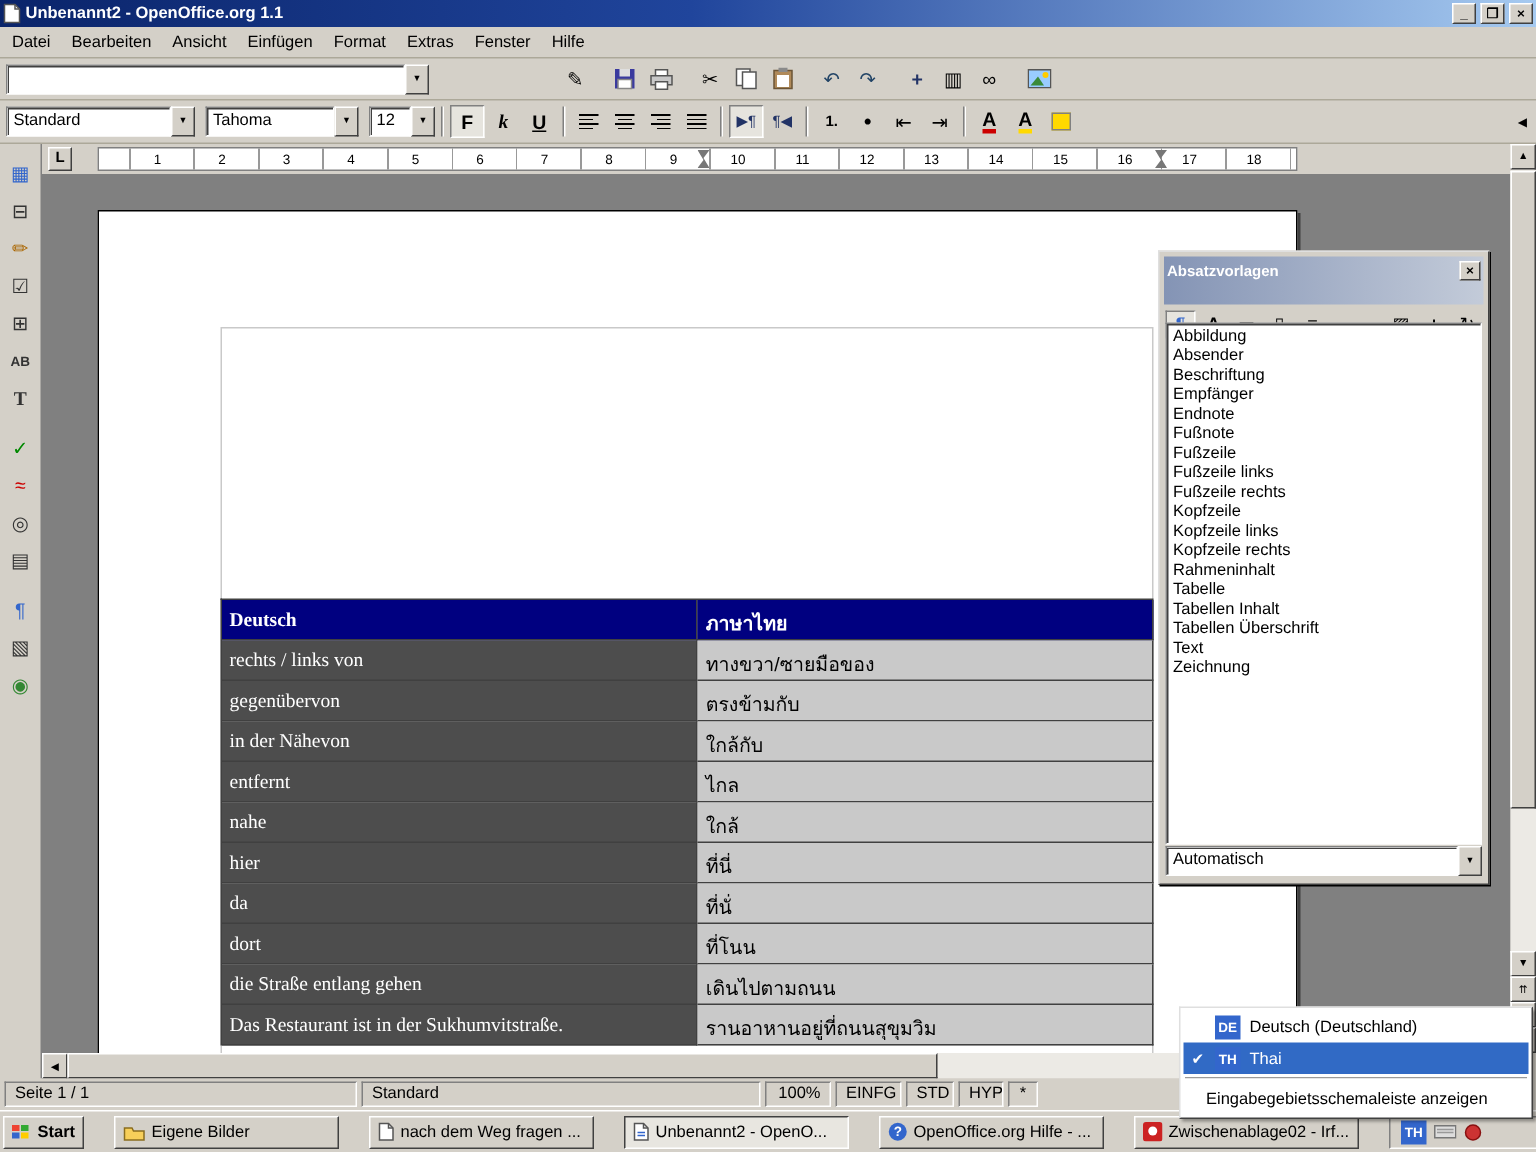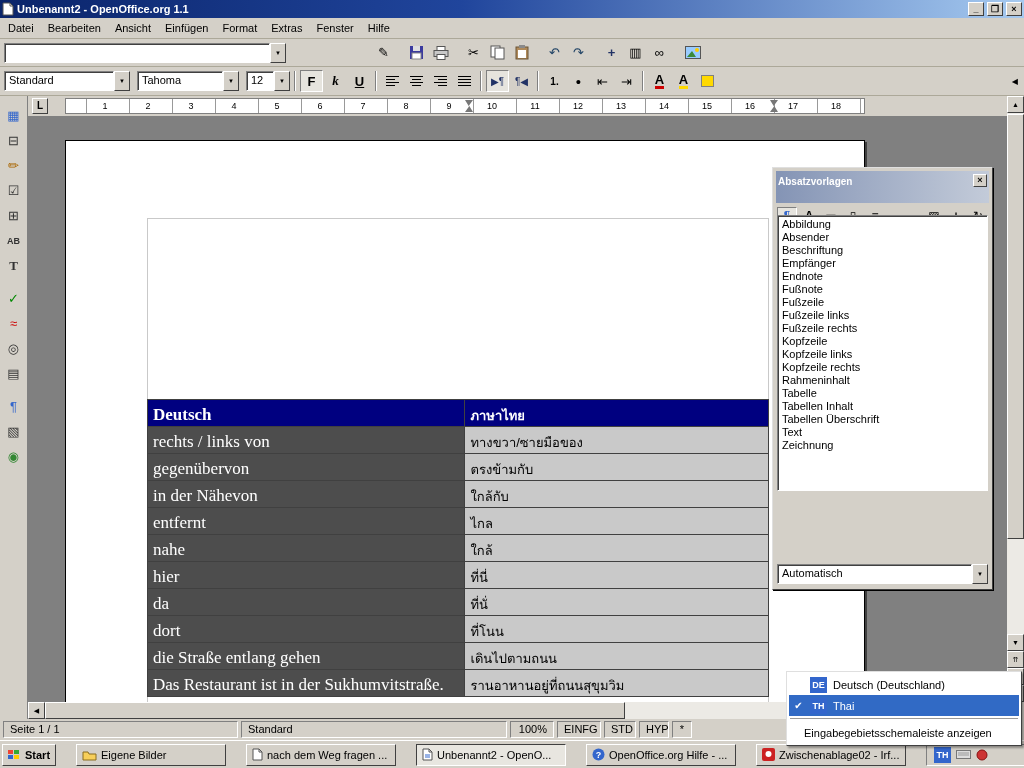--- a/index.html
+++ b/index.html
@@ -54,21 +54,21 @@
   .rmark{position:absolute;top:4px;width:8px;height:12px;background:#777;
          clip-path:polygon(0 0,100% 0,50% 45%,100% 100%,0 100%,50% 55%)}
 
   
   #docview{position:absolute;left:28px;top:20px;right:17px;bottom:17px;background:#808080;overflow:hidden}
   #page{position:absolute;left:37px;top:24px;width:800px;height:880px;background:#fff;border:1px solid #000;box-shadow:2px 2px 0 #404040}
   #boundary{position:absolute;left:81px;top:77px;width:622px;height:780px;border:1px solid #c9c9c9}
   #dtable{position:absolute;left:81px;top:258px;width:622px;border-top:1px solid #404040;border-left:1px solid #404040}
   .trow{display:flex;height:27px}
   .trow>div{border-right:1px solid #404040;border-bottom:1px solid #404040;padding:5px 0 0 5px;overflow:hidden;white-space:nowrap}
-  .c1{width:318px;background:#4d4d4d;color:#fff;font-family:"Liberation Serif",serif;font-size:17px}
+  .c1{width:318px;background:#4d4d4d;color:#fff;font-family:"Liberation Serif",serif;font-size:13px}
   .c2{width:304px;background:#c9c9c9;color:#000;font-size:13px}
   .thead .c1,.thead .c2{background:#000080;color:#fff;font-weight:bold}
 
   
   #vscroll{position:absolute;right:0;top:0;width:17px;bottom:17px;background:#eceae5}
   #hscroll{position:absolute;left:28px;right:17px;bottom:0;height:17px;background:#eceae5}
   .sb{position:absolute;background:#d4d0c8;border:1px solid;border-color:#fff #404040 #404040 #fff;
       display:flex;align-items:center;justify-content:center;font-size:7px;color:#000}
   #corner{position:absolute;right:0;bottom:0;width:17px;height:17px;background:#d4d0c8}
 
@@ -94,21 +94,21 @@
   #stylist{position:absolute;left:772px;top:167px;width:221px;height:423px;background:#d4d0c8;padding:3px;
            border:1px solid;border-color:#dfdfdf #404040 #404040 #dfdfdf;box-shadow:1px 1px 0 #000;z-index:5}
   .sty-cap{height:15px;display:flex;align-items:flex-end;padding:16px 2px;color:#fff;font-weight:bold;font-size:10px;
            background:linear-gradient(90deg,#8494b5,#c3cbd9)}
   .sty-cap .x{margin-left:auto;width:14px;height:13px;background:#d4d0c8;color:#000;border:1px solid;
               border-color:#fff #404040 #404040 #fff;font-size:9px;line-height:11px;text-align:center;font-weight:bold}
   .sty-tools{height:26px;display:flex;align-items:center;gap:2px;padding:3px 1px}
   .styt{width:20px;height:19px;display:flex;align-items:center;justify-content:center;font-size:12px;border:1px solid transparent}
   .styt.pressed{border-color:#808080 #fff #fff #808080;background:#e6e4de}
   .sty-right{margin-left:auto;display:flex;gap:2px}
-  .sty-list{position:absolute;left:4px;right:4px;top:47px;height:276px;background:#fff;overflow:hidden;
+  .sty-list{position:absolute;left:4px;right:4px;top:47px;height:348px;background:#fff;overflow:hidden;
             border:1px solid;border-color:#808080 #fff #fff #808080;box-shadow:inset 1px 1px 0 #404040;padding:2px 0 0 1px}
   .sty-item{height:13px;line-height:13px;padding-left:3px;white-space:nowrap}
   .sty-combo{position:absolute;left:4px;right:4px;bottom:5px;height:20px}
 
   
   #langmenu{position:absolute;left:786px;top:671px;width:236px;background:#fff;padding:2px;z-index:10;
             border:1px solid;border-color:#dfdfdf #404040 #404040 #dfdfdf;box-shadow:2px 2px 2px rgba(0,0,0,.35)}
   .lm-item{height:21px;display:flex;align-items:center;gap:6px;padding:0 4px}
   .lm-item .chk{width:11px;text-align:center;font-size:10px}
   .lm-item.selected{background:#316ac5;color:#fff}

